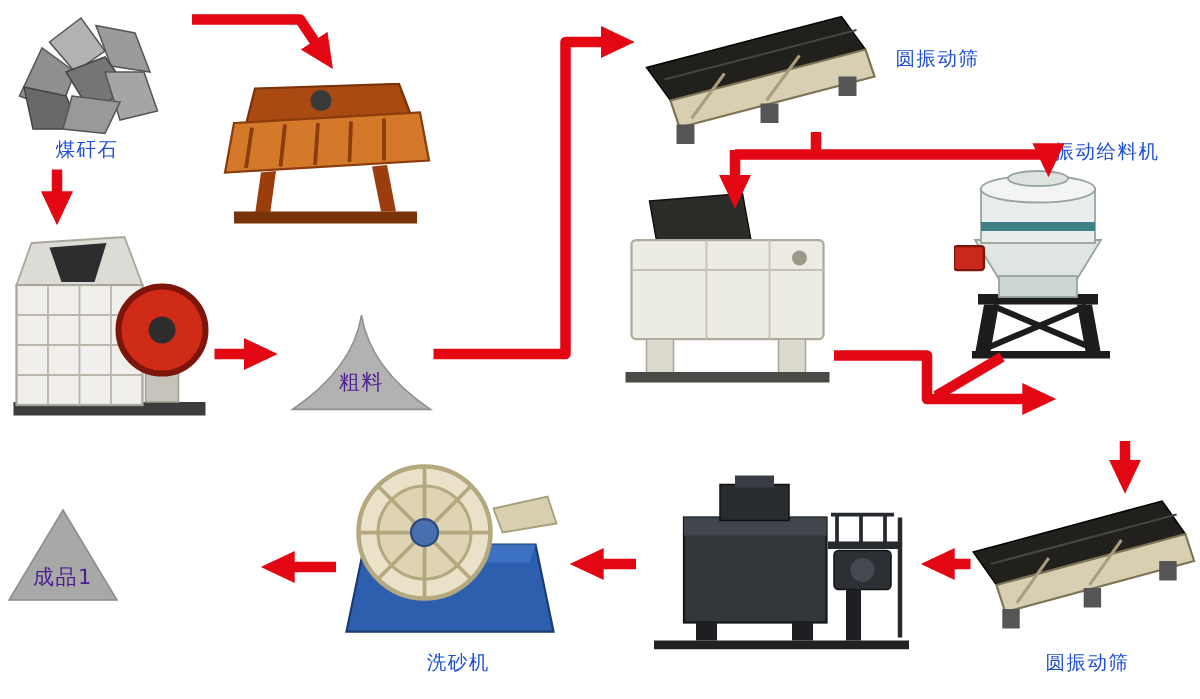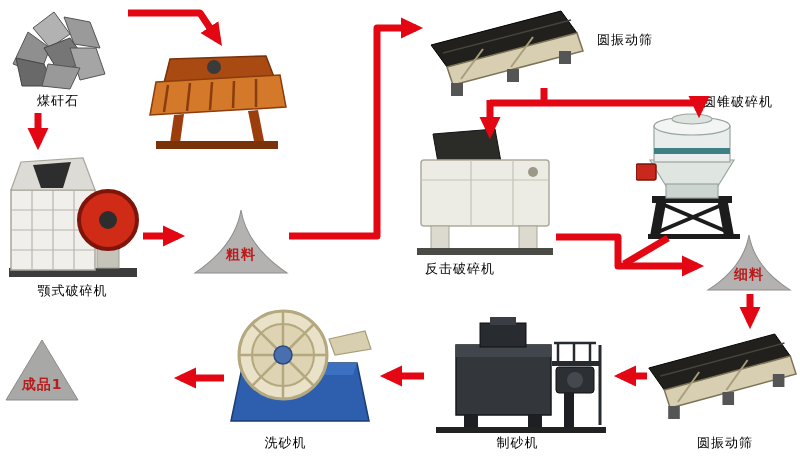--- a/index.html
+++ b/index.html
@@ -1,24 +1,24 @@
 <!DOCTYPE html>
 <html><head>
 <meta charset="utf-8">
 <style>
   * { margin:0; padding:0; box-sizing:border-box; }
   html,body { background:#ffffff; }
   body { font-family:"DejaVu Sans","Liberation Sans",sans-serif; }
   .canvas { position:relative; width:800px; height:466px; background:#ffffff; overflow:hidden; }
   .node { position:absolute; }
   .node svg { position:absolute; inset:0; width:100%; height:100%; }
-  .label { position:absolute; font-size:13px; line-height:15px; color:#000000; text-align:center;
+  .label { position:absolute; font-size:13px; line-height:15px; color:#1d4ed8; text-align:center;
            letter-spacing:1px; white-space:nowrap; }
-  .pile-label { position:absolute; left:0; right:0; text-align:center; font-weight:bold;
-                font-size:14px; color:#b91c1c; letter-spacing:1px; }
+  .pile-label { position:absolute; left:0; right:0; text-align:center; font-weight:normal;
+                font-size:14px; color:#4c1d95; letter-spacing:1px; }
   .arrows { position:absolute; inset:0; pointer-events:none; }
 </style>
 </head>
 <body>
 
 <div class="canvas">
 
   <div class="node" style="left:8px;top:4px;width:100px;height:88px">
     <svg viewBox="0 0 100 88" preserveAspectRatio="none">
       <polygon points="5,60 20,28 42,44 32,70" fill="#8f8f8f" stroke="#555" stroke-width="1"></polygon>
@@ -62,21 +62,20 @@
         <line x1="48" y1="42" x2="48" y2="122"></line>
         <line x1="69" y1="42" x2="69" y2="122"></line>
       </g>
       <polygon points="16,14 78,10 90,42 6,42" fill="#dcdbd5" stroke="#a9a69c" stroke-width="1.2"></polygon>
       <polygon points="28,17 66,14 58,40 36,40" fill="#2d2d2d"></polygon>
       <rect x="92" y="100" width="22" height="20" fill="#c6c4ba" stroke="#a09d90" stroke-width="1"></rect>
       <circle cx="103" cy="72" r="29" fill="#cf2b17" stroke="#7e150a" stroke-width="4"></circle>
       <circle cx="103" cy="72" r="9" fill="#2d2d2d"></circle>
     </svg>
   </div>
-  <div class="label" style="left:5px;top:283px;width:135px">颚式破碎机</div>
 
   <div class="node" style="left:193px;top:208px;width:96px;height:68px">
     <svg viewBox="0 0 96 66" preserveAspectRatio="none">
       <path d="M48,2 C51,20 62,42 94,63 L2,63 C34,42 45,20 48,2 Z" fill="#b3b2b0" stroke="#8f8e8c" stroke-width="1"></path>
     </svg>
     <div class="pile-label" style="bottom:12px">粗料</div>
   </div>
 
   <div class="node" style="left:425px;top:5px;width:160px;height:95px">
     <svg viewBox="0 0 160 95" preserveAspectRatio="none">
@@ -106,43 +105,36 @@
       <line x1="88" y1="96" x2="22" y2="124" stroke="#1c1c1c" stroke-width="4"></line>
       <polygon points="14,52 98,52 82,78 30,78" fill="#dfe6e2" stroke="#9aa49e" stroke-width="1.2"></polygon>
       <rect x="30" y="76" width="52" height="14" fill="#cdd5d0" stroke="#9aa49e" stroke-width="1.2"></rect>
       <rect x="18" y="18" width="76" height="36" fill="#e9eeec" stroke="#9aa49e" stroke-width="1.2"></rect>
       <rect x="18" y="40" width="76" height="6" fill="#3f7f86"></rect>
       <ellipse cx="56" cy="18" rx="38" ry="9" fill="#f2f5f3" stroke="#9aa49e" stroke-width="1.2"></ellipse>
       <ellipse cx="56" cy="11" rx="20" ry="5" fill="#dde4e0" stroke="#9aa49e" stroke-width="1.2"></ellipse>
       <rect x="0" y="56" width="20" height="16" rx="2" fill="#c8291c" stroke="#7e150a" stroke-width="1.5"></rect>
     </svg>
   </div>
-  <div class="label" style="left:688px;top:94px;width:100px">圆锥破碎机</div>
+  <div class="label" style="left:688px;top:94px;width:100px">振动给料机</div>
 
   <div class="node" style="left:413px;top:128px;width:145px;height:128px">
     <svg viewBox="0 0 145 128" preserveAspectRatio="none">
       <polygon points="20,6 82,1 88,34 26,40" fill="#2b2b28" stroke="#111" stroke-width="1"></polygon>
       <rect x="8" y="32" width="128" height="66" rx="3" fill="#edece4" stroke="#aeaa9c" stroke-width="1.5"></rect>
       <line x1="8" y1="52" x2="136" y2="52" stroke="#c5c2b4" stroke-width="1.2"></line>
       <line x1="58" y1="32" x2="58" y2="98" stroke="#c5c2b4" stroke-width="1.2"></line>
       <line x1="100" y1="32" x2="100" y2="98" stroke="#c5c2b4" stroke-width="1.2"></line>
       <circle cx="120" cy="44" r="5" fill="#9b9789"></circle>
       <rect x="18" y="98" width="18" height="24" fill="#dcdacf" stroke="#a9a598" stroke-width="1"></rect>
       <rect x="106" y="98" width="18" height="24" fill="#dcdacf" stroke="#a9a598" stroke-width="1"></rect>
       <rect x="4" y="120" width="136" height="7" fill="#4a4a46"></rect>
     </svg>
   </div>
-  <div class="label" style="left:400px;top:261px;width:120px">反击破碎机</div>
-
-  <div class="node" style="left:706px;top:233px;width:86px;height:60px">
-    <svg viewBox="0 0 86 58" preserveAspectRatio="none">
-      <path d="M43,2 C46,18 56,38 84,55 L2,55 C30,38 40,18 43,2 Z" fill="#b3b2b0" stroke="#8f8e8c" stroke-width="1"></path>
-    </svg>
-    <div class="pile-label" style="bottom:9px">细料</div>
-  </div>
+
 
   <div class="node" style="left:643px;top:328px;width:155px;height:95px">
     <svg viewBox="0 0 160 95" preserveAspectRatio="none">
       <polygon points="6,40 136,6 152,28 22,62" fill="#21201c" stroke="#000" stroke-width="1"></polygon>
       <line x1="18" y1="48" x2="146" y2="15" stroke="#45443e" stroke-width="1.5"></line>
       <polygon points="22,62 152,28 158,46 28,80" fill="#d8cfb2" stroke="#7d7457" stroke-width="1.5"></polygon>
       <g stroke="#a89d7c" stroke-width="2">
         <line x1="36" y1="74" x2="58" y2="44"></line>
         <line x1="86" y1="62" x2="108" y2="32"></line>
       </g>
@@ -168,39 +160,38 @@
       </g>
       <rect x="124" y="46" width="48" height="5" fill="#26292d"></rect>
       <rect x="128" y="52" width="38" height="26" rx="3" fill="#2c2f34" stroke="#111" stroke-width="1"></rect>
       <circle cx="147" cy="65" r="8" fill="#45494f"></circle>
       <line x1="172" y1="30" x2="172" y2="110" stroke="#26292d" stroke-width="3"></line>
       <rect x="36" y="100" width="14" height="12" fill="#1d1f22"></rect>
       <rect x="100" y="100" width="14" height="12" fill="#1d1f22"></rect>
       <rect x="136" y="78" width="10" height="34" fill="#1d1f22"></rect>
     </svg>
   </div>
-  <div class="label" style="left:455px;top:435px;width:125px">制砂机</div>
 
   <div class="node" style="left:225px;top:305px;width:150px;height:122px">
     <svg viewBox="0 0 150 122" preserveAspectRatio="none">
       <polygon points="104,34 140,26 146,44 110,50" fill="#d8cfb0" stroke="#a89d78" stroke-width="1.2"></polygon>
       <polygon points="18,58 132,58 144,116 6,116" fill="#2d5fae" stroke="#1b3d74" stroke-width="1.5"></polygon>
       <polygon points="18,58 132,58 128,70 22,70" fill="#3c70c0"></polygon>
       <circle cx="58" cy="50" r="44" fill="#e9e1c8" stroke="#b4a87f" stroke-width="3"></circle>
       <circle cx="58" cy="50" r="31" fill="#ded3b2" stroke="#b4a87f" stroke-width="2"></circle>
       <g stroke="#b4a87f" stroke-width="2.5">
         <line x1="58" y1="6" x2="58" y2="94"></line>
         <line x1="14" y1="50" x2="102" y2="50"></line>
         <line x1="27" y1="19" x2="89" y2="81"></line>
         <line x1="89" y1="19" x2="27" y2="81"></line>
       </g>
       <circle cx="58" cy="50" r="9" fill="#4a6fae" stroke="#2c4a80" stroke-width="1.5"></circle>
     </svg>
   </div>
-  <div class="label" style="left:223px;top:435px;width:125px">洗砂机</div>
+  <div class="label" style="left:243px;top:435px;width:125px">洗砂机</div>
 
   <div class="node" style="left:4px;top:338px;width:76px;height:64px">
     <svg viewBox="0 0 76 64" preserveAspectRatio="none">
       <polygon points="38,2 74,62 2,62" fill="#a8a8a6" stroke="#8b8b89" stroke-width="1"></polygon>
     </svg>
     <div class="pile-label" style="bottom:8px">成品1</div>
   </div>
 
   <svg class="arrows" width="800" height="466" viewBox="0 0 800 466">
     <defs>

